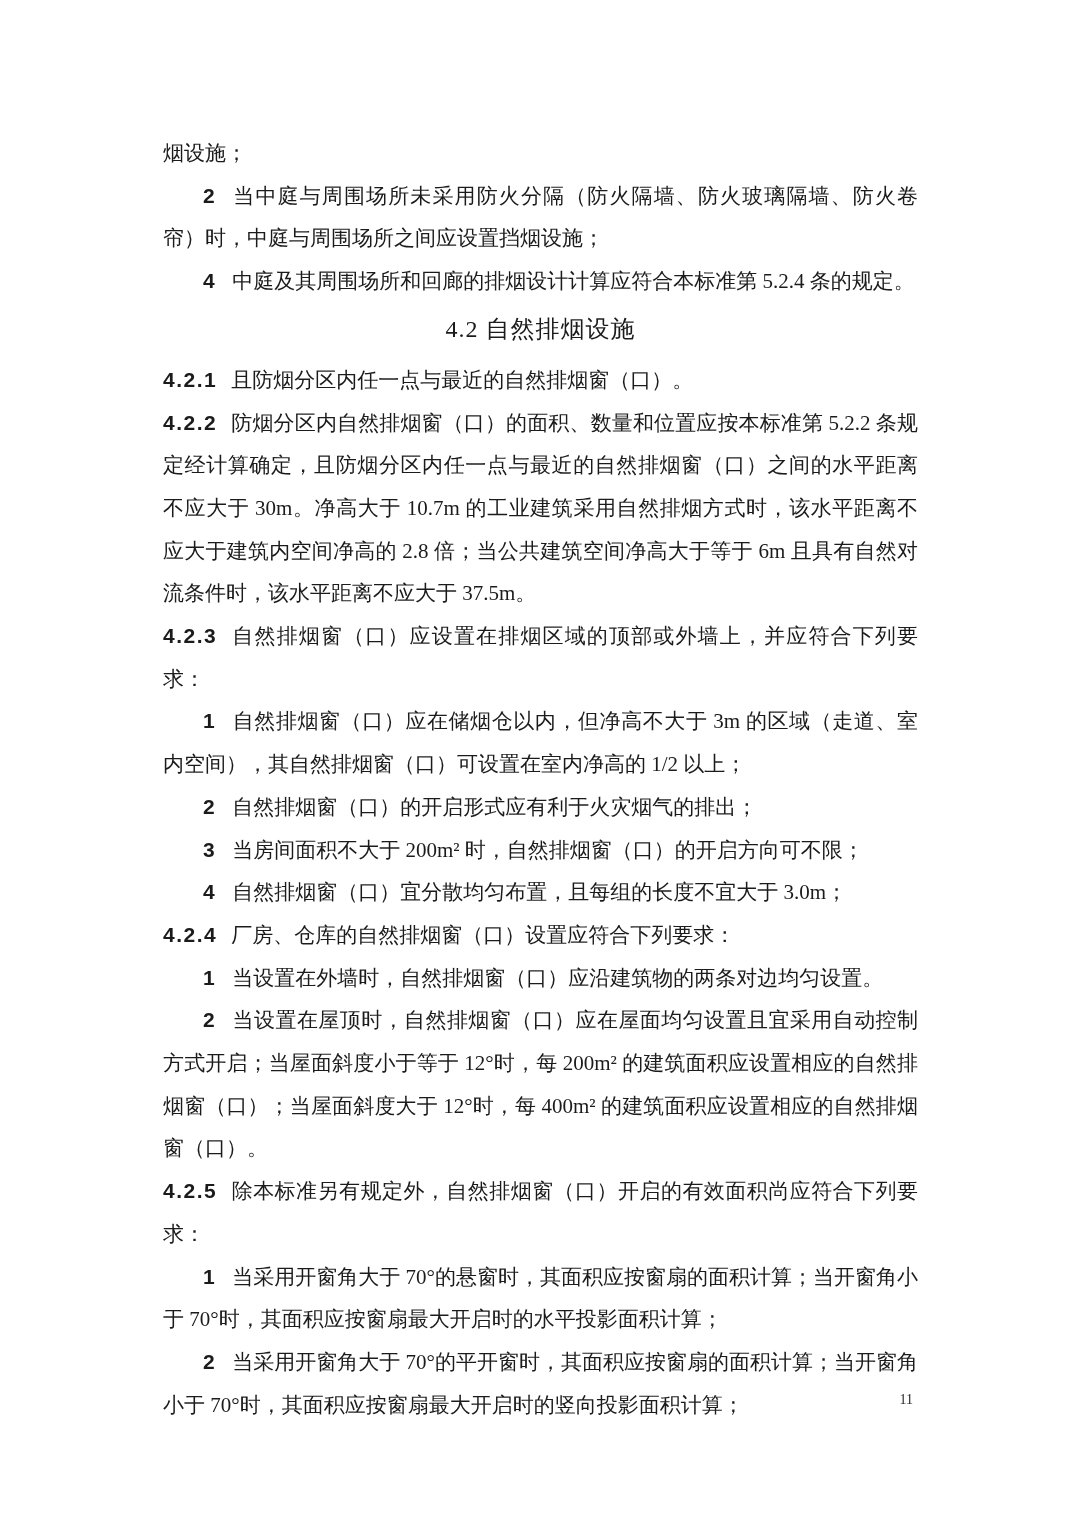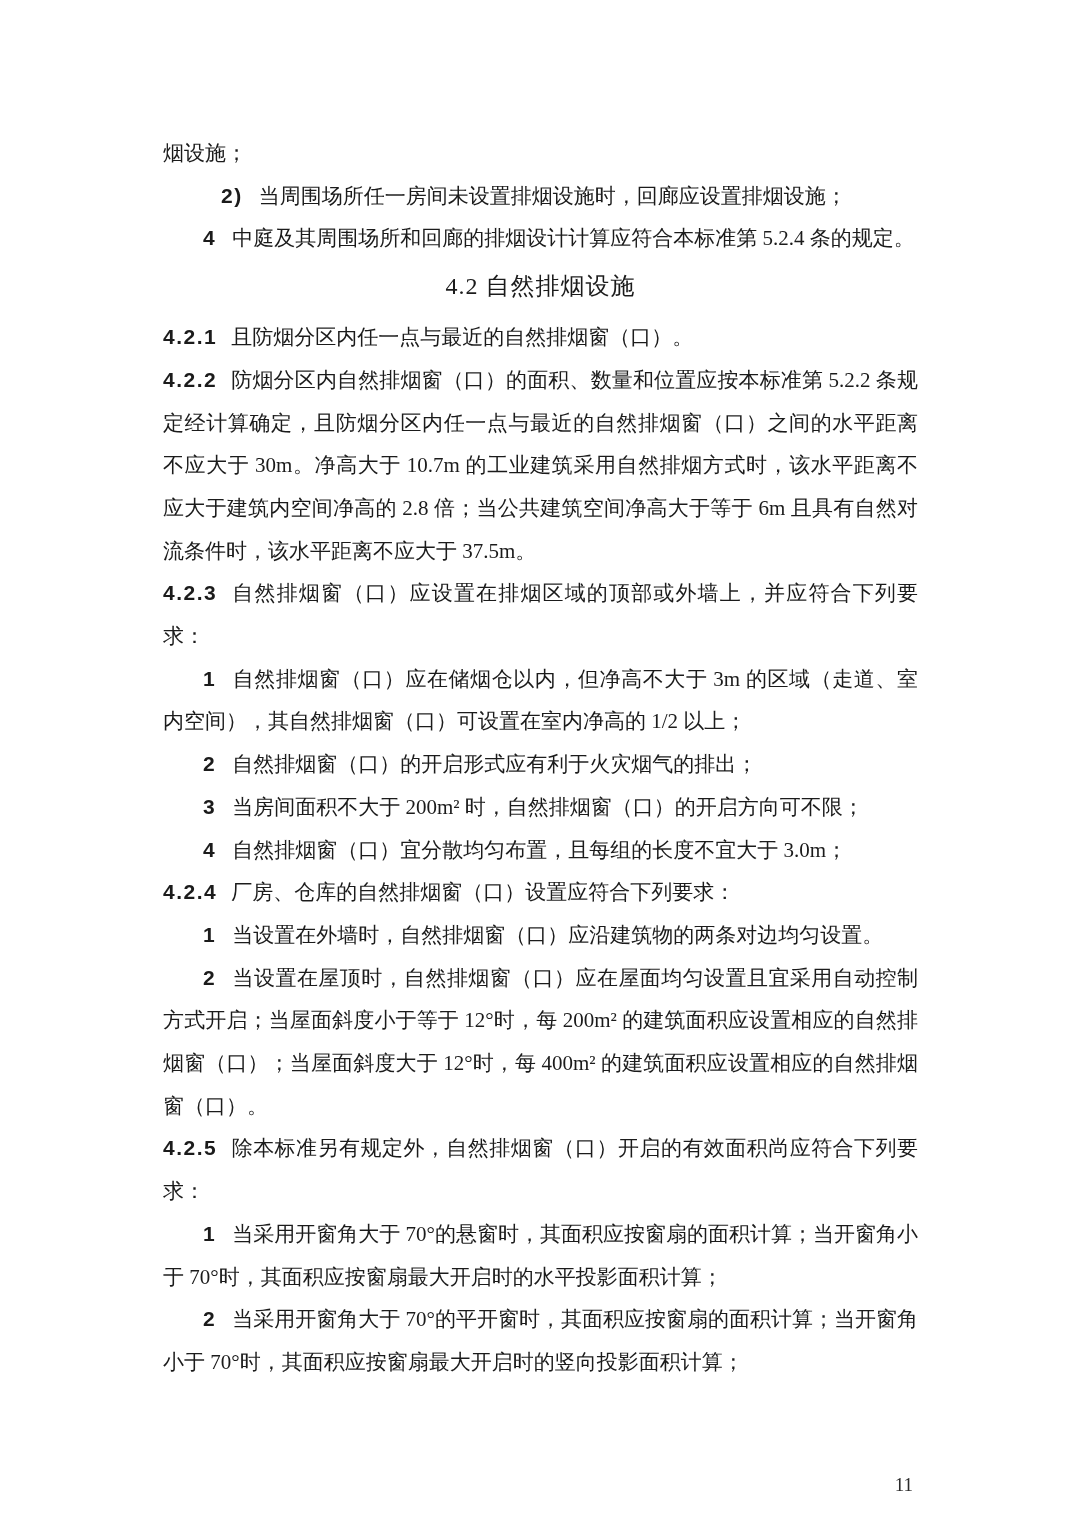--- a/index.html
+++ b/index.html
@@ -42,34 +42,34 @@
   .heading {
     font-size: 24px;
     line-height: 46px;
     font-weight: 400;
     text-align: center;
     margin: 3px 0 7px 0;
     letter-spacing: 1px;
   }
   .page-number {
     position: absolute;
-    top: 1474px;
+    top: 1392px;
     right: 167px;
-    font-size: 19px;
+    font-size: 14px;
     font-family: "Liberation Serif", "DejaVu Serif", serif;
     color: #2a2a2a;
   }
 </style>
 </head>
 <body>
 
 <div class="page">
   <main class="content" id="content">
       <p class="para plain"><span>烟设施；</span></p>
-      <p class="para subitem"><b class="num">2)</b><span>当周围场所任一房间未设置排烟设施时，回廊应设置排烟设施；</span></p>
+      <p class="para item"><b class="num">2</b><span>当中庭与周围场所未采用防火分隔（防火隔墙、防火玻璃隔墙、防火卷帘）时，中庭与周围场所之间应设置挡烟设施；</span></p>
       <p class="para item"><b class="num">4</b><span>中庭及其周围场所和回廊的排烟设计计算应符合本标准第 5.2.4 条的规定。</span></p>
       <h2 class="heading">4.2 自然排烟设施</h2>
       <p class="para clause"><b class="num">4.2.1</b><span>且防烟分区内任一点与最近的自然排烟窗（口）。</span></p>
       <p class="para clause"><b class="num">4.2.2</b><span>防烟分区内自然排烟窗（口）的面积、数量和位置应按本标准第 5.2.2 条规定经计算确定，且防烟分区内任一点与最近的自然排烟窗（口）之间的水平距离不应大于 30m。净高大于 10.7m 的工业建筑采用自然排烟方式时，该水平距离不应大于建筑内空间净高的 2.8 倍；当公共建筑空间净高大于等于 6m 且具有自然对流条件时，该水平距离不应大于 37.5m。</span></p>
       <p class="para clause"><b class="num">4.2.3</b><span>自然排烟窗（口）应设置在排烟区域的顶部或外墙上，并应符合下列要求：</span></p>
       <p class="para item"><b class="num">1</b><span>自然排烟窗（口）应在储烟仓以内，但净高不大于 3m 的区域（走道、室内空间），其自然排烟窗（口）可设置在室内净高的 1/2 以上；</span></p>
       <p class="para item"><b class="num">2</b><span>自然排烟窗（口）的开启形式应有利于火灾烟气的排出；</span></p>
       <p class="para item"><b class="num">3</b><span>当房间面积不大于 200m² 时，自然排烟窗（口）的开启方向可不限；</span></p>
       <p class="para item"><b class="num">4</b><span>自然排烟窗（口）宜分散均匀布置，且每组的长度不宜大于 3.0m；</span></p>
       <p class="para clause"><b class="num">4.2.4</b><span>厂房、仓库的自然排烟窗（口）设置应符合下列要求：</span></p>

